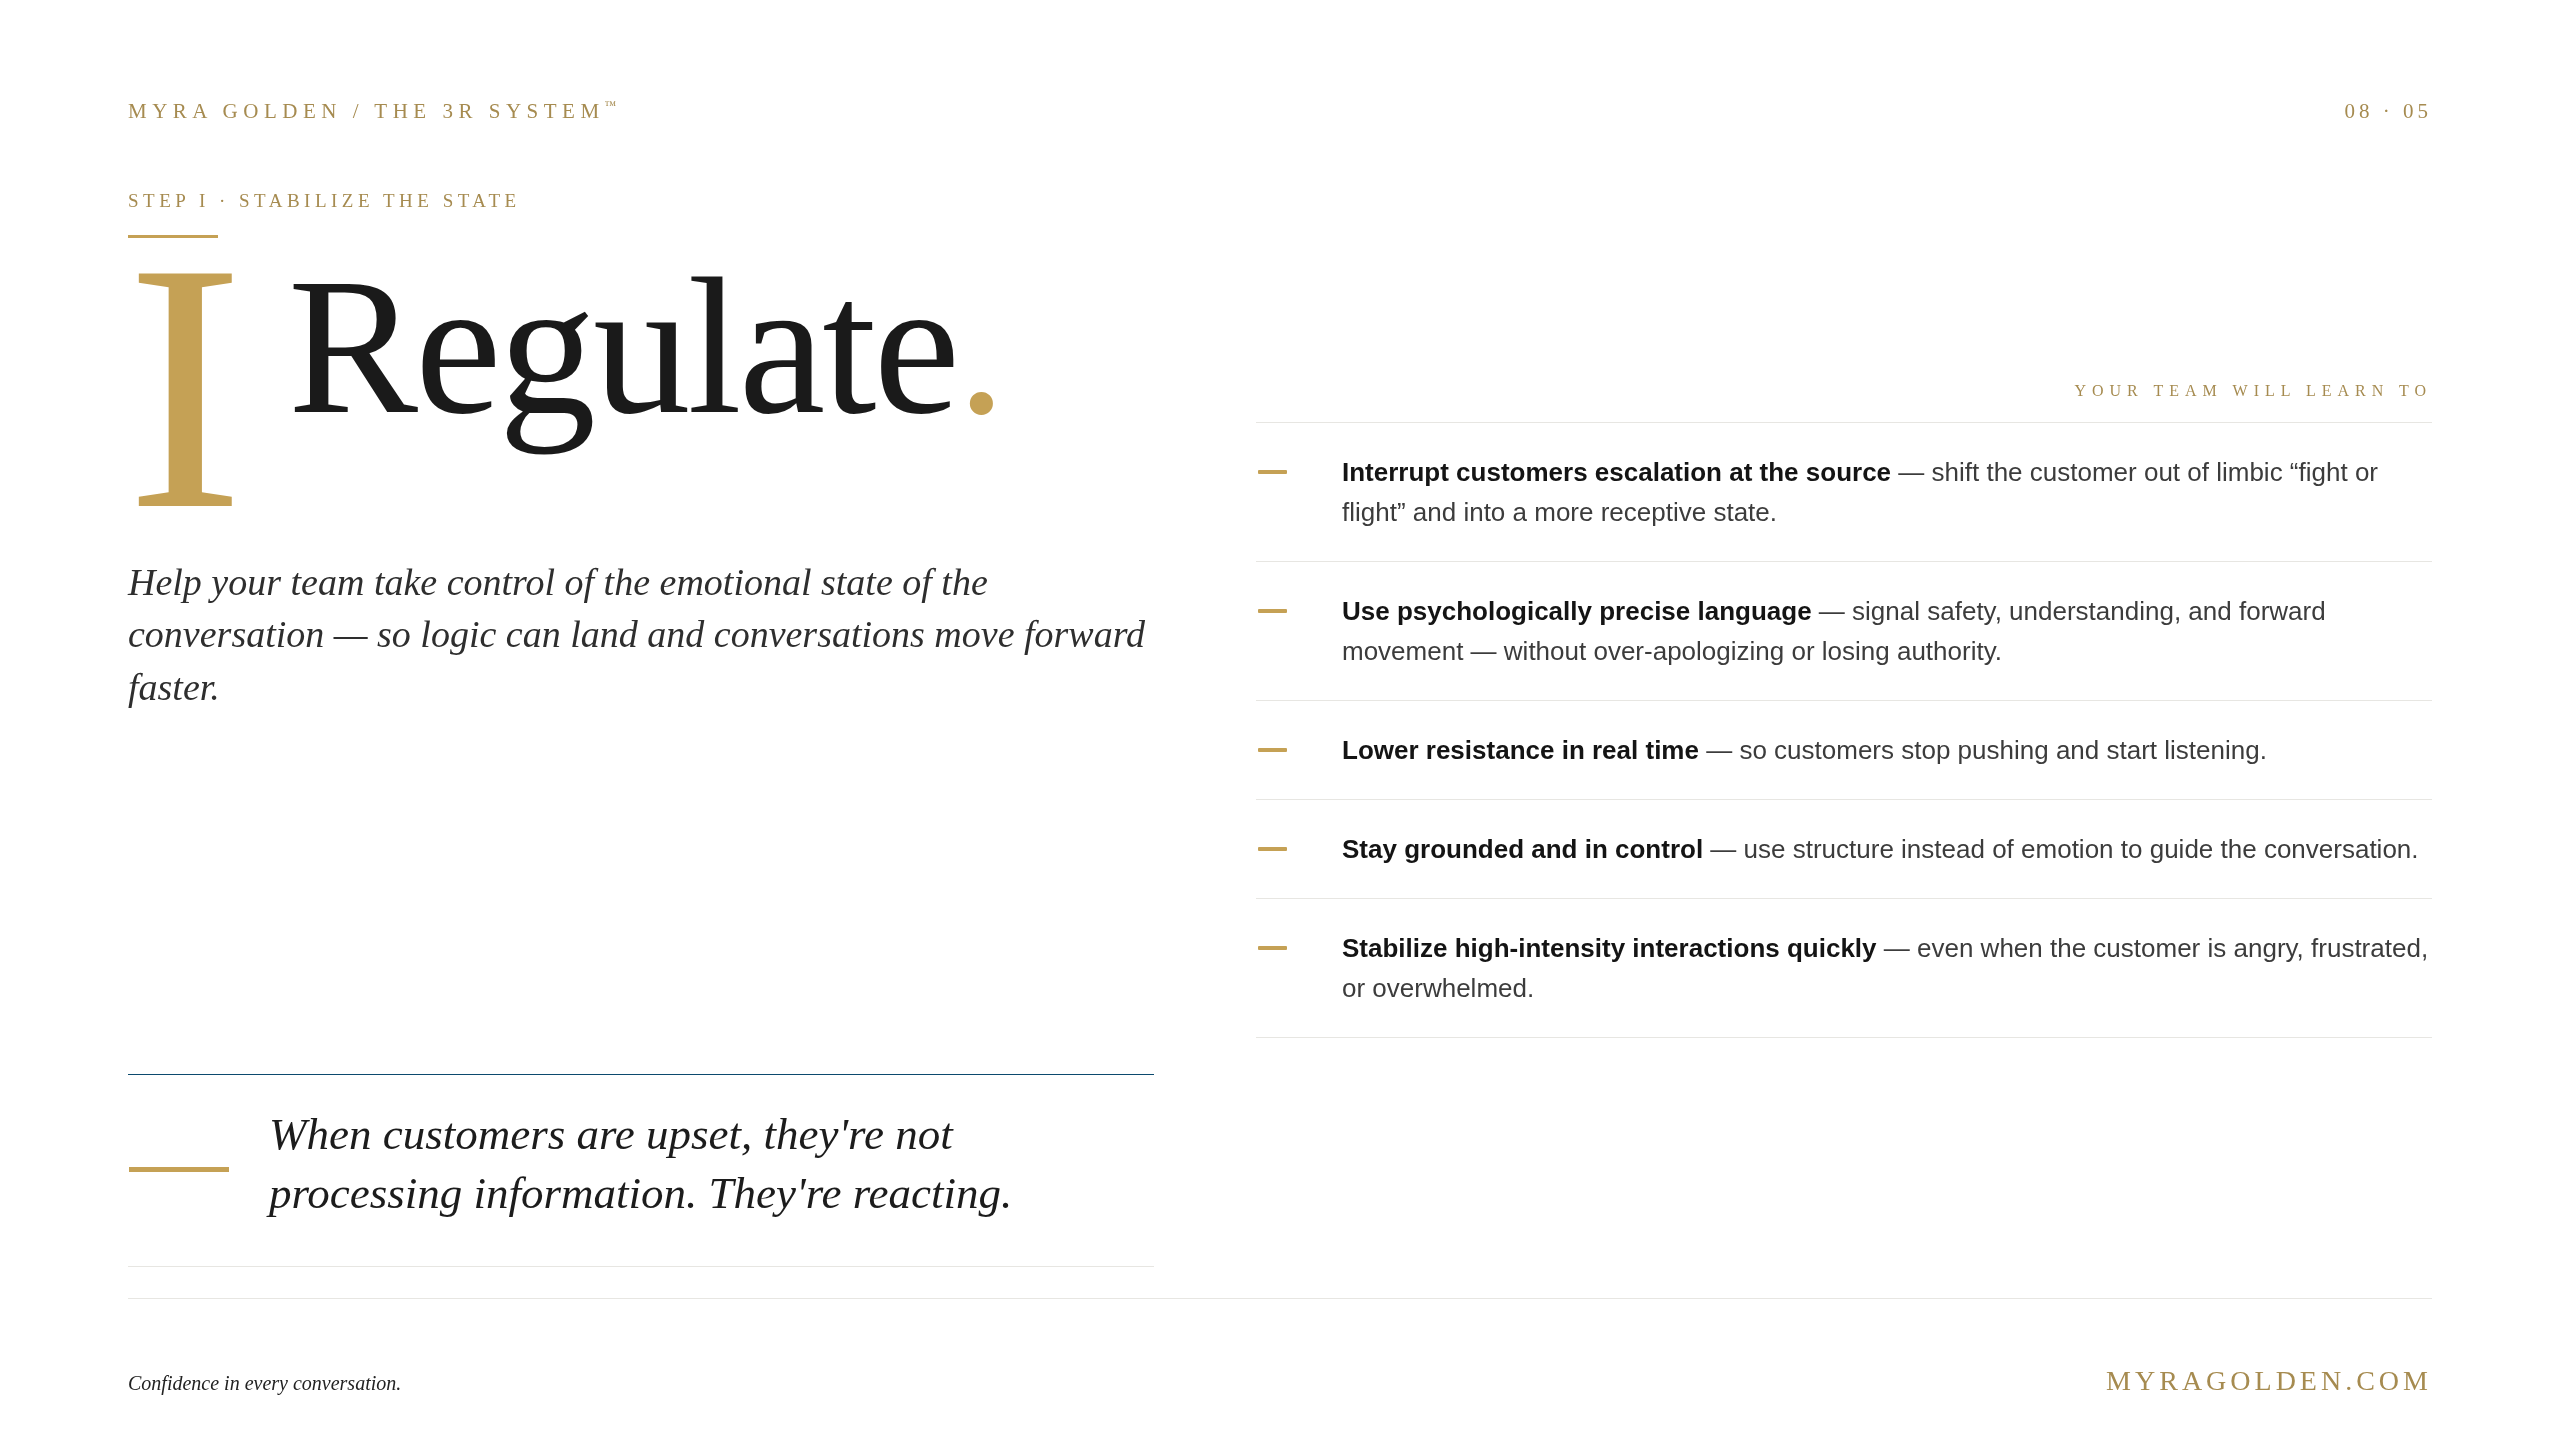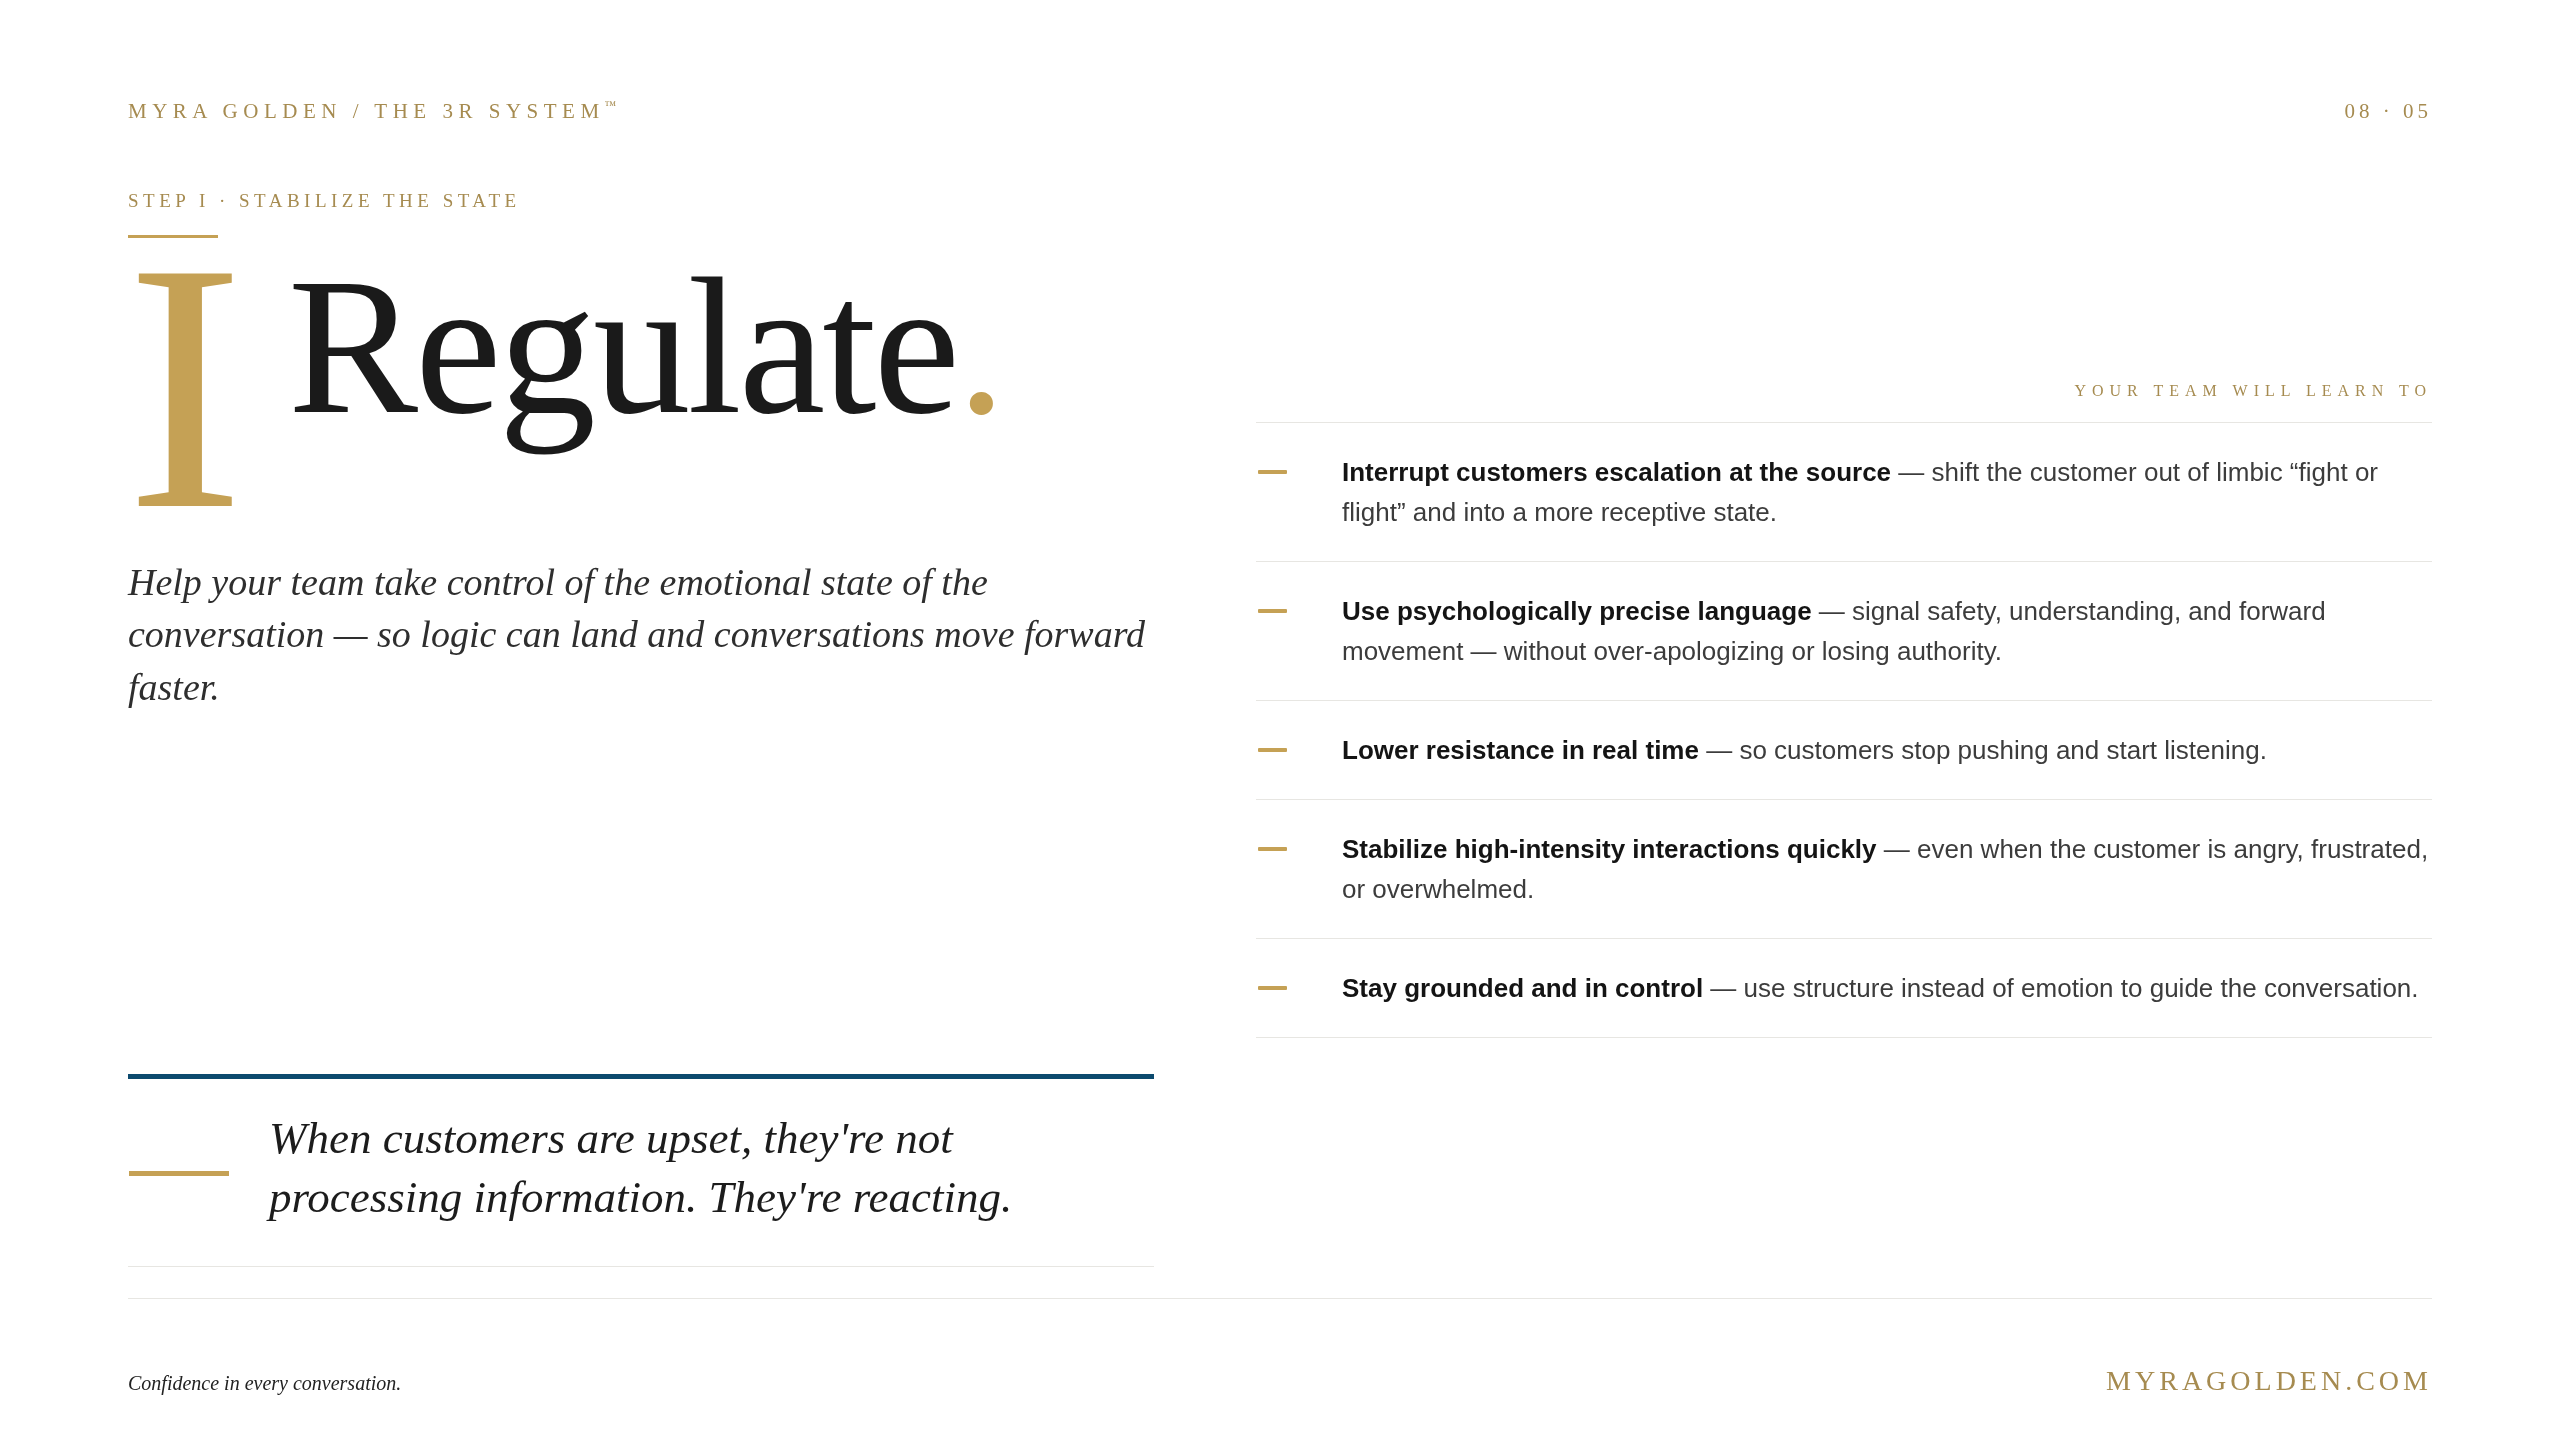--- a/index.html
+++ b/index.html
@@ -71,21 +71,21 @@
   }
   .learn-text {
     font-family: "Liberation Sans", sans-serif;
     font-size: 26px; line-height: 40px; color: #3C3C3C;
   }
   .learn-text strong { color: #141414; font-weight: 700; }
 
   
   .quote-section {
     position: absolute; left: 128px; top: 1074px; width: 1026px; height: 193px;
-    border-top: 5px solid #0c4a6e; border-bottom: 1px solid #E7E6E2;
+    border-top: 1px solid #0c4a6e; border-bottom: 1px solid #E7E6E2;
     display: flex; align-items: flex-start;
   }
   .quote-dash {
     flex: none; width: 100px; height: 5px; background: #C5A155;
     margin: 92px 0 0 1px;
   }
   .quote-text {
     margin-left: 40px; padding-top: 30px; width: 860px;
     font-style: italic; font-size: 45px; line-height: 1.3;
     color: #1C1C1C; font-family: "Liberation Serif", serif;
@@ -154,30 +154,30 @@
       <span class="dash"></span>
       <p class="learn-text">
         <strong>Lower resistance in real time</strong>
         <span>— so customers stop pushing and start listening.</span>
       </p>
     </div>
 
     <div class="learn-item">
       <span class="dash"></span>
       <p class="learn-text">
-        <strong>Stabilize high-intensity interactions quickly</strong>
-        <span>— even when the customer is angry, frustrated, or overwhelmed.</span>
+        <strong>Stay grounded and in control</strong>
+        <span>— use structure instead of emotion to guide the conversation.</span>
       </p>
     </div>
 
     <div class="learn-item">
       <span class="dash"></span>
       <p class="learn-text">
-        <strong>Stay grounded and in control</strong>
-        <span>— use structure instead of emotion to guide the conversation.</span>
+        <strong>Stabilize high-intensity interactions quickly</strong>
+        <span>— even when the customer is angry, frustrated, or overwhelmed.</span>
       </p>
     </div>
   </div>
 
   <div class="quote-section">
     <span class="quote-dash"></span>
     <p class="quote-text">When customers are upset, they're not processing information. They're reacting.</p>
   </div>
 
   <div class="footer-row">

